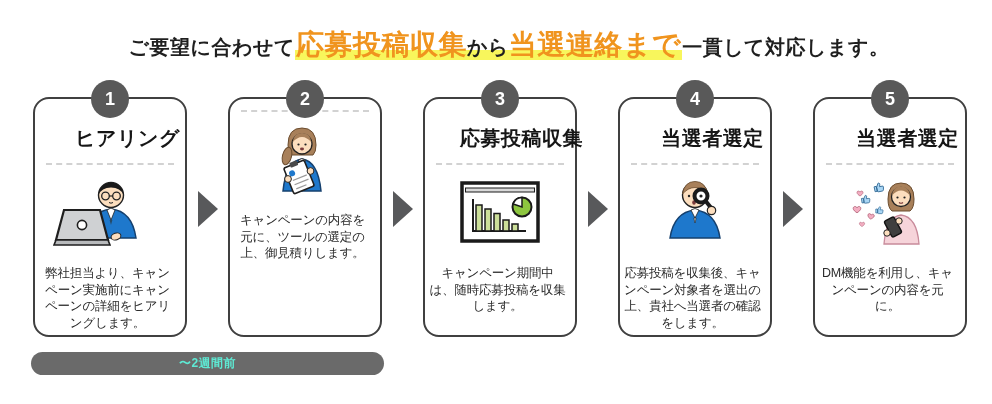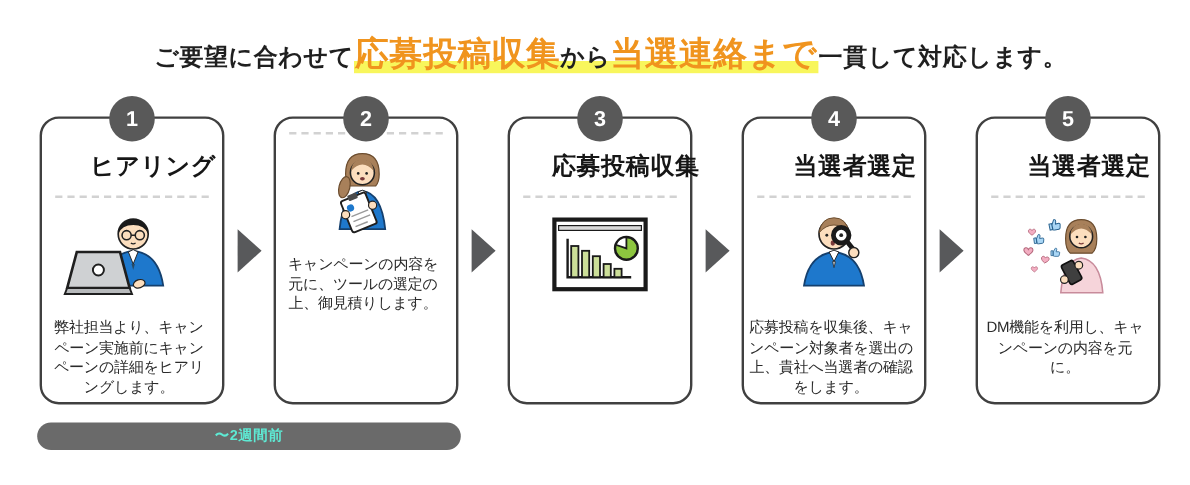--- a/index.html
+++ b/index.html
@@ -157,20 +157,21 @@
         <path d="M31,28 V60 H84" fill="none" stroke="#1A1A1A" stroke-width="2"></path>
         <rect x="34" y="34" width="6" height="26" fill="#CCDF99" stroke="#1A1A1A" stroke-width="1.5"></rect>
         <rect x="43" y="38" width="6" height="22" fill="#CCDF99" stroke="#1A1A1A" stroke-width="1.5"></rect>
         <rect x="52" y="42.5" width="6" height="17.5" fill="#CCDF99" stroke="#1A1A1A" stroke-width="1.5"></rect>
         <rect x="61" y="49" width="6" height="11" fill="#CCDF99" stroke="#1A1A1A" stroke-width="1.5"></rect>
         <rect x="70" y="53" width="6" height="7" fill="#CCDF99" stroke="#1A1A1A" stroke-width="1.5"></rect>
         <circle cx="80" cy="36" r="9.5" fill="#8DC63F" stroke="#1A1A1A" stroke-width="2"></circle>
         <path d="M80,36 L80,26.5 A9.5,9.5 0 0 0 71.2,33 Z" fill="#fff" stroke="#1A1A1A" stroke-width="1.5"></path>
       </svg>
     </div>
+    <p class="desc">キャンペーン期間中は、随時応募投稿を収集します。</p>
   </div>
 
   <div class="arrow-cell">
     <svg width="22" height="38" viewBox="0 0 22 38">
         <polygon points="1,1 21,19 1,37" fill="#58595B"></polygon>
       </svg>
   </div>
 
   <div class="card">
     <div class="num-badge">4</div>

